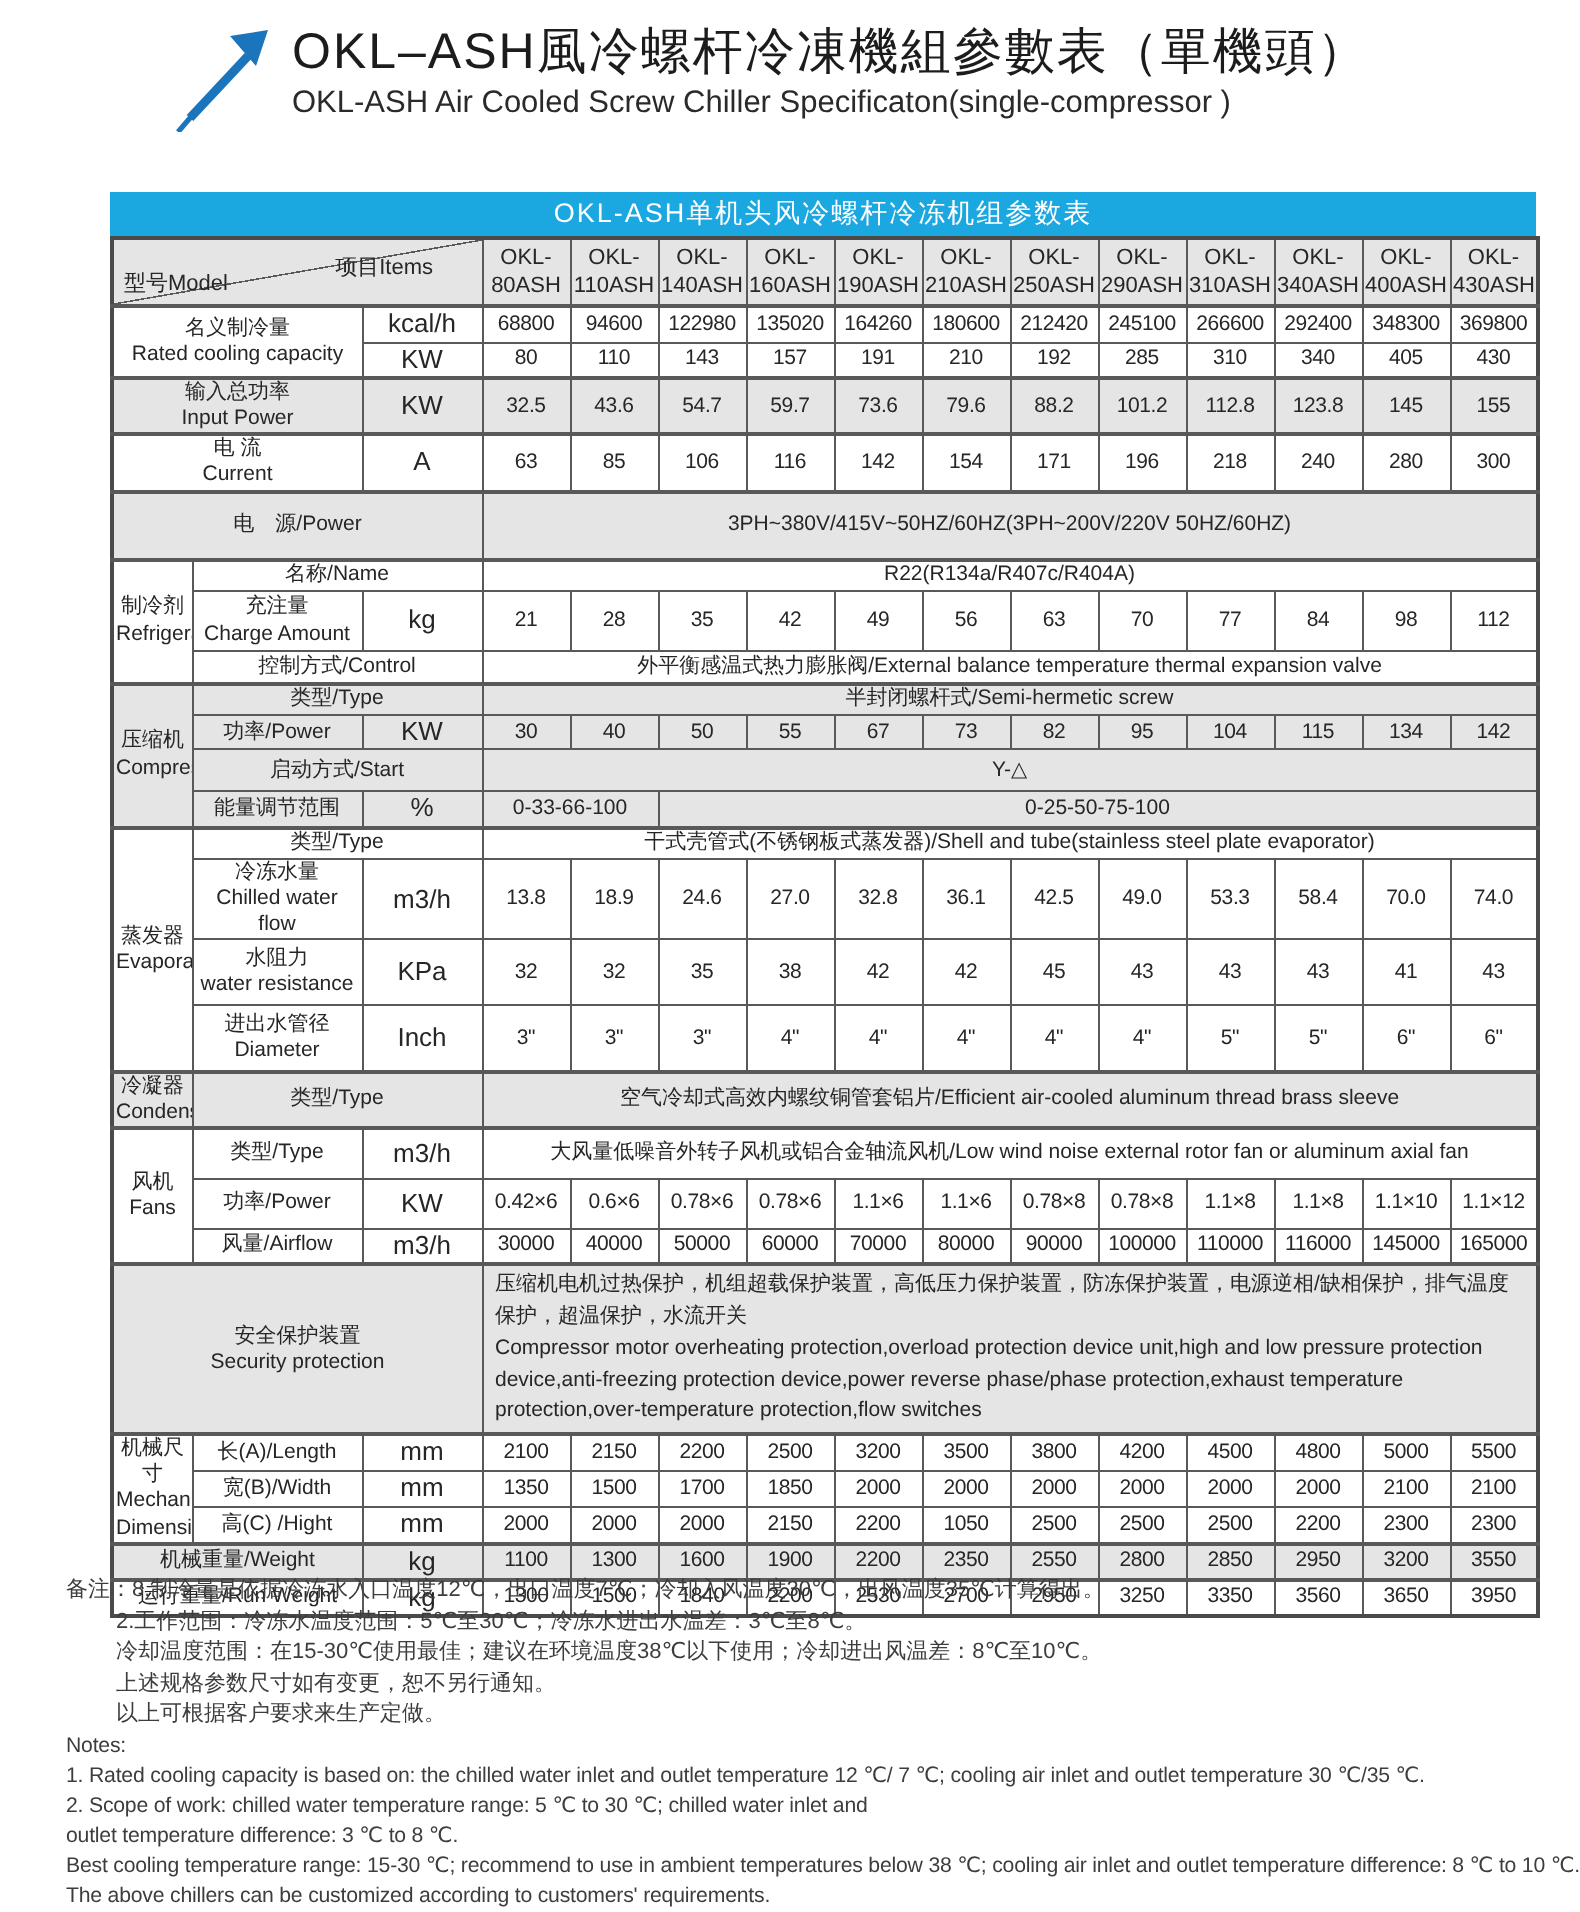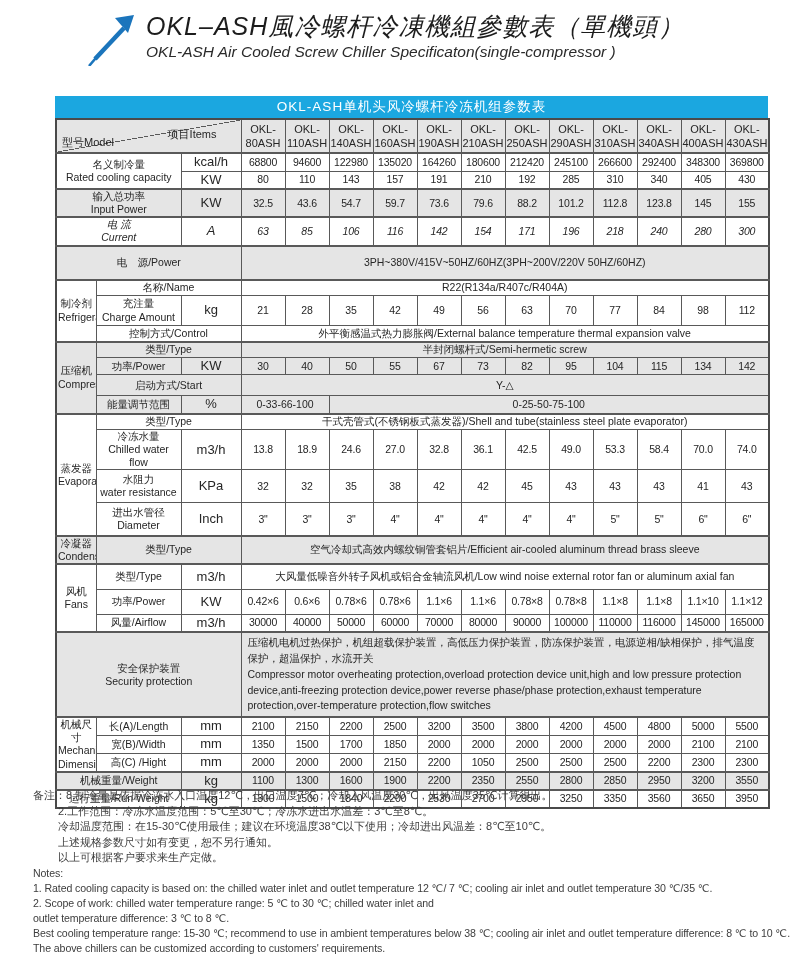--- a/index.html
+++ b/index.html
@@ -4,21 +4,21 @@
 <style>
   html,body{margin:0;padding:0;}
   body{
     width:790px;height:956px;background:#ffffff;position:relative;overflow:hidden;
     font-family:"Liberation Sans","DejaVu Sans",sans-serif;color:#222;
     -webkit-font-smoothing:antialiased;
   }
   
   .page-header{position:absolute;left:88px;top:10px;display:flex;align-items:flex-start;}
   .logo{width:50px;height:52px;margin-top:4px;flex:0 0 auto;}
-  .titles{margin-left:8px;font-style:italic;}
+  .titles{margin-left:8px;}
   .title-zh{font-size:25px;color:#1c1c1c;letter-spacing:1px;line-height:32px;white-space:nowrap;}
   .title-en{font-size:15.5px;color:#2a2a2a;line-height:20px;white-space:nowrap;}
   
   .table-wrap{position:absolute;left:55px;top:96px;width:713px;}
   .caption{height:22px;line-height:22px;text-align:center;color:#fff;font-size:13.5px;
     background:var(--blue,#1ba7e0);letter-spacing:1px;}
   table{border-collapse:collapse;width:713px;table-layout:fixed;font-size:10.5px;color:#262626;
     border:2px solid #4a4a4a;}
   td,th{border:1px solid var(--border,#595959);text-align:center;vertical-align:middle;
     padding:0 1px;font-weight:normal;line-height:1.25;overflow:hidden;}
@@ -149,21 +149,21 @@
           <td class="val">59.7</td>
           <td class="val">73.6</td>
           <td class="val">79.6</td>
           <td class="val">88.2</td>
           <td class="val">101.2</td>
           <td class="val">112.8</td>
           <td class="val">123.8</td>
           <td class="val">145</td>
           <td class="val">155</td>
         </tr>
-        <tr class="tb" style="height: 23px; font-style: italic;">
+        <tr class="tb" style="height: 23px;">
           <td class="label" colspan="2">电 流
 Current</td>
           <td class="unit">A</td>
           <td class="val">63</td>
           <td class="val">85</td>
           <td class="val">106</td>
           <td class="val">116</td>
           <td class="val">142</td>
           <td class="val">154</td>
           <td class="val">171</td>

